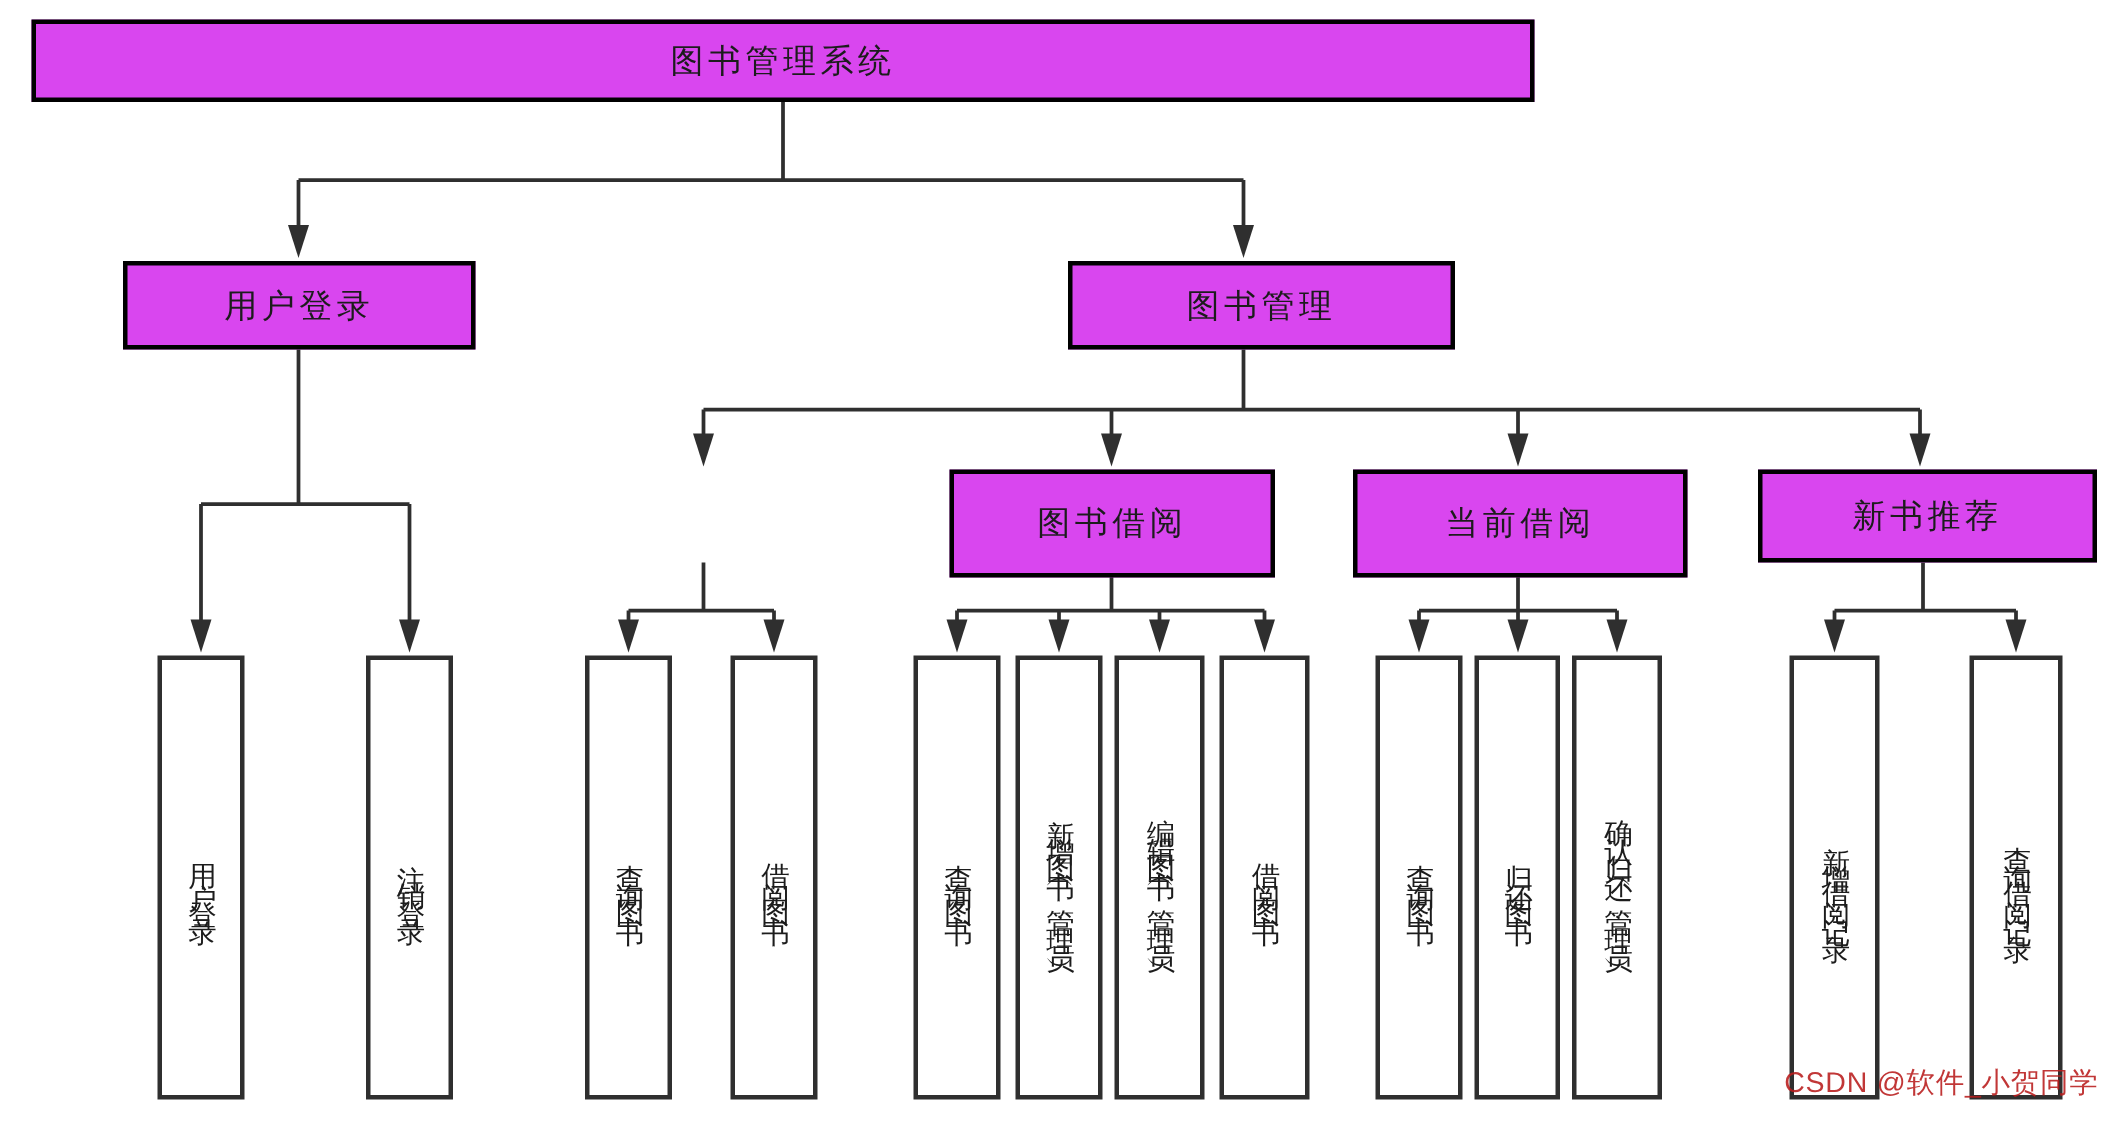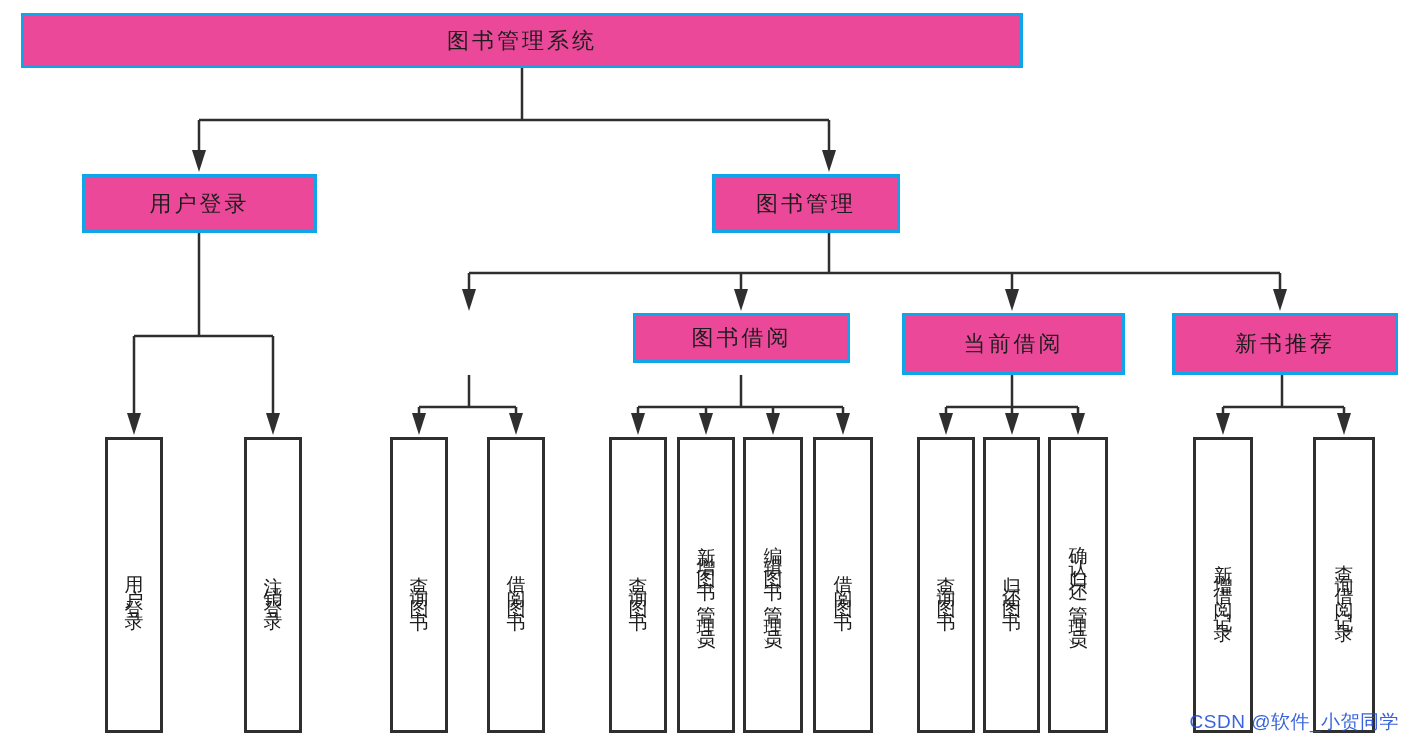--- a/index.html
+++ b/index.html
@@ -2,37 +2,37 @@
 <html><head>
 <meta charset="utf-8">
 <style>
   html,body{margin:0;padding:0;background:#ffffff;}
   .stage{
     position:relative;width:1405px;height:747px;background:#ffffff;
     font-family:"Liberation Sans","DejaVu Sans",sans-serif;overflow:hidden;
   }
   .connector-layer{position:absolute;left:0;top:0;}
   .hbox{
-    position:absolute;box-sizing:border-box;background:#ec4899;
-    border:3px solid #0ea5e9;display:flex;align-items:center;justify-content:center;
+    position:absolute;box-sizing:border-box;background:#d946ef;
+    border:3px solid #000000;display:flex;align-items:center;justify-content:center;
     font-size:22px;letter-spacing:3px;color:#1c1c1c;white-space:nowrap;z-index:2;
   }
   .vbox{
     position:absolute;box-sizing:border-box;background:#ffffff;
     border:3px solid #2f2f2f;display:flex;align-items:center;justify-content:center;
     top:437px;height:296px;z-index:2;
   }
   .vtext{
     writing-mode:vertical-rl;text-orientation:mixed;
     font-size:19px;letter-spacing:12px;line-height:1.05;
     color:#1c1c1c;white-space:nowrap;
   }
   .watermark{
     position:absolute;top:709px;right:6px;z-index:5;
-    font-size:19px;color:#1d4ed8;letter-spacing:.5px;opacity:.88;white-space:nowrap;
+    font-size:19px;color:#b91c1c;letter-spacing:.5px;opacity:.88;white-space:nowrap;
   }
 </style>
 </head>
 <body>
 
 <div class="stage">
 
   <svg class="connector-layer" width="1405" height="747" viewBox="0 0 1405 747">
     <g stroke="#2f2f2f" stroke-width="2.5" fill="none">
 
@@ -69,24 +69,24 @@
       <polygon points="1005,413 1019,413 1012,435"></polygon>
       <polygon points="1071,413 1085,413 1078,435"></polygon>
       <polygon points="1216,413 1230,413 1223,435"></polygon>
       <polygon points="1337,413 1351,413 1344,435"></polygon>
     </g>
   </svg>
 
   <div class="hbox" style="left:21px;top:13px;width:1002px;height:55px;">图书管理系统</div>
 
   <div class="hbox" style="left:82px;top:174px;width:235px;height:59px;">用户登录</div>
-  <div class="hbox" style="left:712px;top:174px;width:188px;height:59px;">图书管理</div>
+  <div class="hbox" style="left:712px;top:174px;width:258px;height:59px;">图书管理</div>
 
-  <div class="hbox" style="left:633px;top:313px;width:217px;height:50px;">图书借阅</div>
-  <div class="hbox" style="left:902px;top:313px;width:223px;height:62px;">当前借阅</div>
+  <div class="hbox" style="left:633px;top:313px;width:217px;height:72px;">图书借阅</div>
+  <div class="hbox" style="left:902px;top:313px;width:223px;height:72px;">当前借阅</div>
   <div class="hbox" style="left:1172px;top:313px;width:226px;height:62px;">新书推荐</div>
 
   <div class="vbox" style="left:105px;width:58px;">
     <span class="vtext">用户登录</span>
   </div>
   <div class="vbox" style="left:244px;width:58px;">
     <span class="vtext">注销登录</span>
   </div>
 
   <div class="vbox" style="left:390px;width:58px;">

